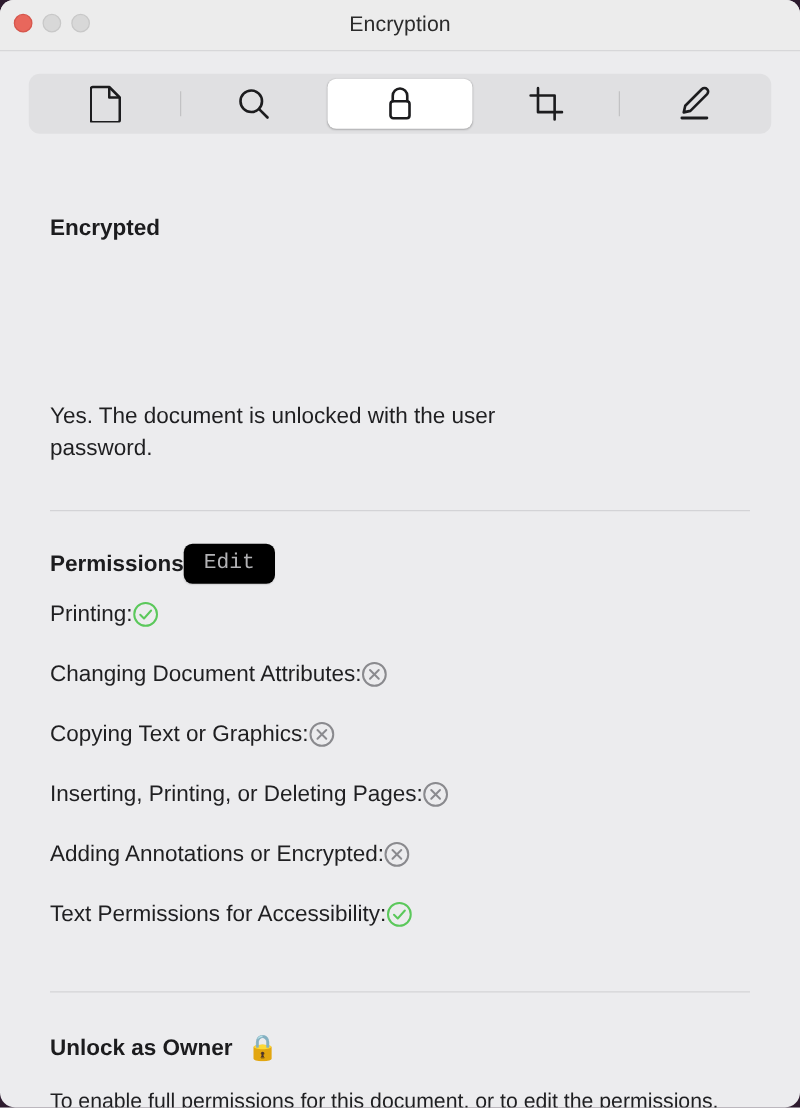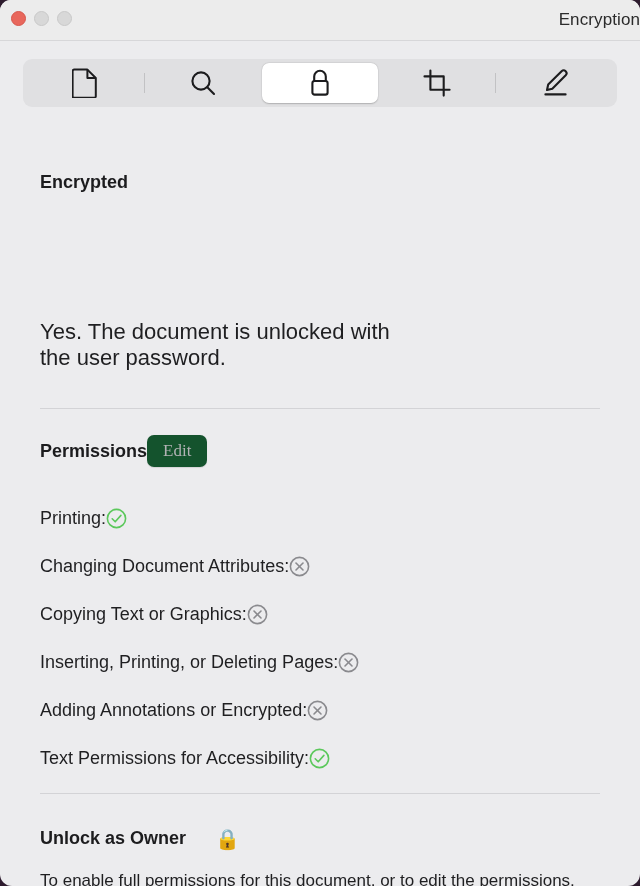--- a/index.html
+++ b/index.html
@@ -49,21 +49,21 @@
     box-sizing: border-box;
   }
   .light.close  { background: #e8675c; border: 0.5px solid #d6564c; }
   .light.min    { background: #d8d8d8; border: 0.5px solid #c8c8c8; }
   .light.max    { background: #d8d8d8; border: 0.5px solid #c8c8c8; }
 
   .title-text {
     position: absolute;
     left: 0; right: 0; top: 0;
     line-height: 40px;
-    text-align: right;
+    text-align: center;
     font-size: 17px;
     color: #2b2b2b;
     letter-spacing: 0.1px;
   }
 
   
   .toolbar-area {
     height: 80px;
     background: #ececee;
     display: flex;
@@ -117,21 +117,21 @@
   }
   .field-label {
     font-size: 18px;
     font-weight: bold;
     color: #1c1c1e;
     width: 150px;
     flex: 0 0 150px;
     line-height: 26px;
   }
   .field-value {
-    font-size: 22px;
+    font-size: 18px;
     color: #1f1f21;
     line-height: 26px;
     max-width: 385px;
   }
 
   .divider {
     height: 1px;
     background: #d3d3d6;
     margin: 0;
   }
@@ -145,54 +145,54 @@
     gap: 0;
   }
   .perm-title {
     font-size: 18px;
     font-weight: bold;
     color: #1c1c1e;
   }
   .edit-btn {
     font-size: 17px;
     color: #b2b2b5;
-    background: #14532d;
+    background: #000000;
     border: none;
     border-radius: 7px;
     padding: 5px 16px;
     box-shadow: 0 0.5px 1px rgba(0,0,0,0.10);
-    font-family: Liberation Serif, serif;
+    font-family: Liberation Mono, monospace;
     line-height: 22px;
   }
 
   .perm-list {
     padding-top: 14px;
   }
   .perm-row {
     display: flex;
-    align-items: flex-end;
+    align-items: flex-start;
     height: 48px;
   }
   .perm-label {
     font-size: 18px;
     color: #1f1f21;
   }
   .status-icon {
     display: inline-flex;
     align-items: center;
     justify-content: center;
     width: 21px;
     height: 21px;
     flex: 0 0 21px;
   }
 
   .unlock-header {
     display: flex;
     align-items: center;
-    gap: 29px;
+    gap: 12px;
     padding-top: 34px;
   }
   .unlock-title {
     font-size: 18px;
     font-weight: bold;
     color: #1c1c1e;
   }
   .lock-emoji {
     font-size: 20px;
     line-height: 20px;

